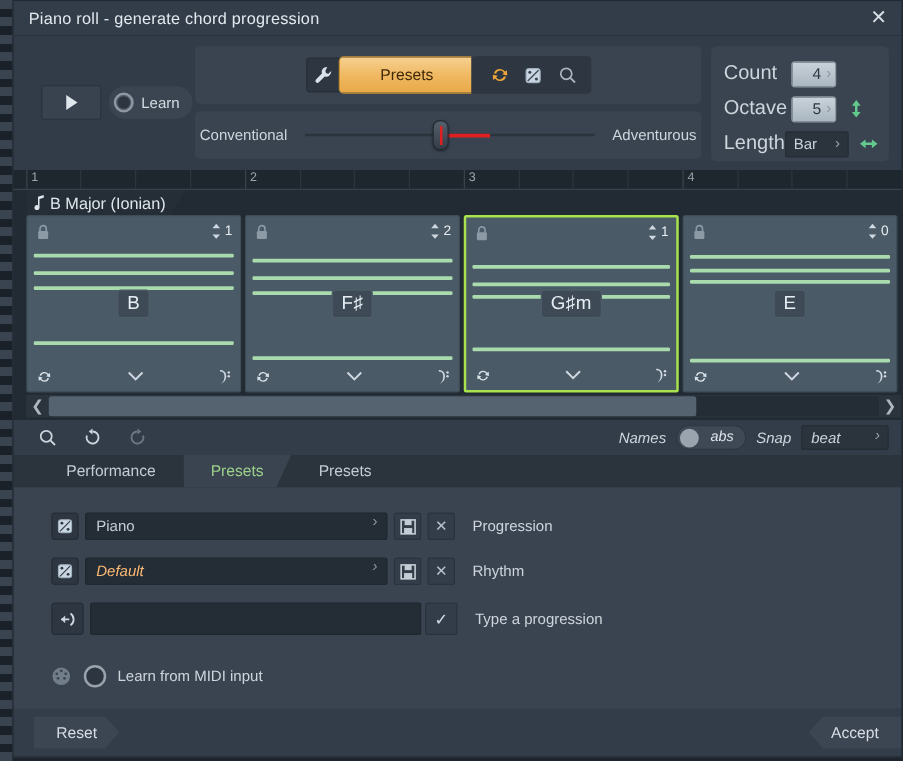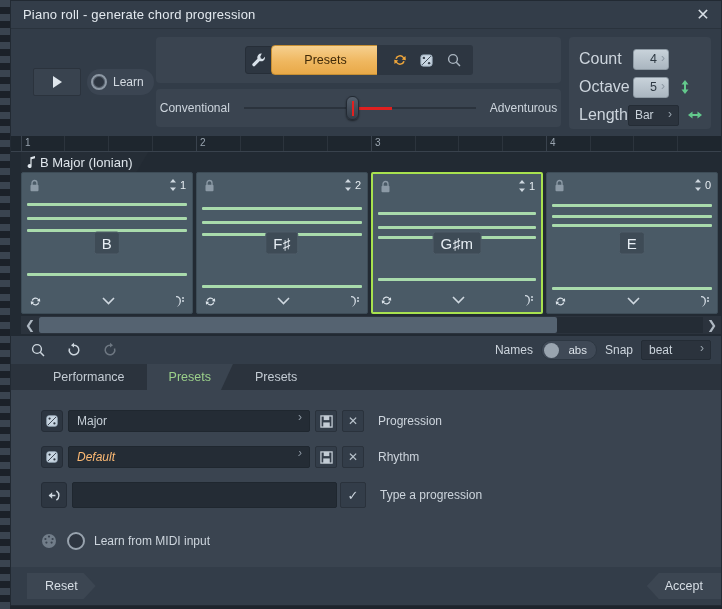--- a/index.html
+++ b/index.html
@@ -158,21 +158,21 @@
     position:absolute;left:10px;right:0;bottom:2px;height:18px;display:flex;align-items:center;
     background:#2b333d;
   }
   .hscroll .ar{width:18px;height:18px;display:flex;align-items:center;justify-content:center;color:#aeb8c2;font-size:12px;cursor:pointer;}
   .hscroll .strack{flex:1;height:16px;background:#242c35;position:relative;}
   .hscroll .sthumb{position:absolute;left:0;top:0;height:16px;width:78%;background:#556371;border-radius:2px;cursor:pointer;}
 
   
   .midbar{
     height:28px;flex:0 0 auto;background:#333d49;display:flex;align-items:center;
-    padding:0 10px 0 18px; gap:18px;
+    padding:0 10px 0 18px; gap:18px;font-style:italic;
   }
   .midbar .left{display:flex;align-items:center;gap:18px;}
   .midbar .right{margin-left:auto;display:flex;align-items:center;gap:8px;}
   .mi{cursor:pointer;display:flex;align-items:center;justify-content:center;width:18px;height:18px;}
   .mi.dim{opacity:.38;}
   .togglepill{
     width:56px;height:20px;border-radius:10px;background:#3f4956;border:1px solid #2d3742;
     display:flex;align-items:center;padding-left:2px;cursor:pointer;position:relative;
   }
   .togglepill .tk{width:15px;height:15px;border-radius:50%;background:#99a4af;}
@@ -603,21 +603,21 @@
 
     <div class="prow">
       <span class="sqbtn">
         <svg width="14" height="14" viewBox="0 0 16 16">
           <rect x="2" y="2" width="12" height="12" rx="2.5" fill="#c9d6e2" stroke="#9fb0bf"></rect>
           <circle cx="5.2" cy="5.2" r="1.3" fill="#2d3641"></circle>
           <circle cx="10.8" cy="10.8" r="1.3" fill="#2d3641"></circle>
           <path d="M3.4 12.6 12.6 3.4" stroke="#2d3641" stroke-width="1"></path>
         </svg>
       </span>
-      <span class="dropfield">Major</span>
+      <span class="dropfield">Piano</span>
       <span class="minibtn">
         <svg width="13" height="13" viewBox="0 0 14 14">
           <rect x="1" y="1" width="12" height="12" fill="none" stroke="#c3ccd5" stroke-width="1.4"></rect>
           <rect x="4" y="1" width="6" height="4.5" fill="#c3ccd5"></rect>
           <rect x="3.5" y="8" width="7" height="5" fill="#c3ccd5"></rect>
         </svg>
       </span>
       <span class="minibtn">✕</span>
       <span class="rowlabel">Progression</span>
     </div>

